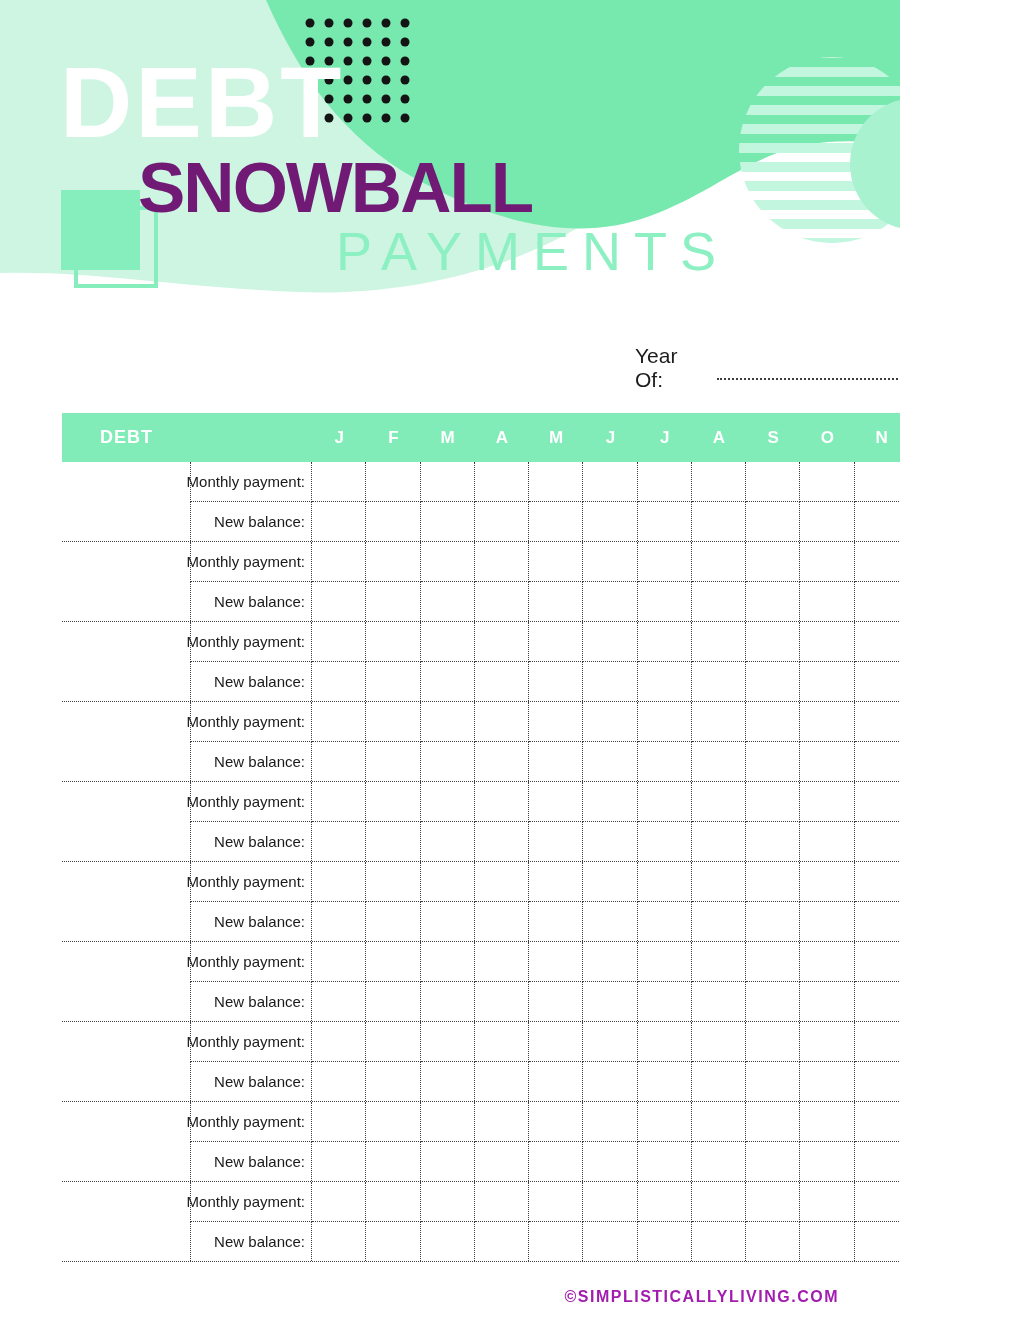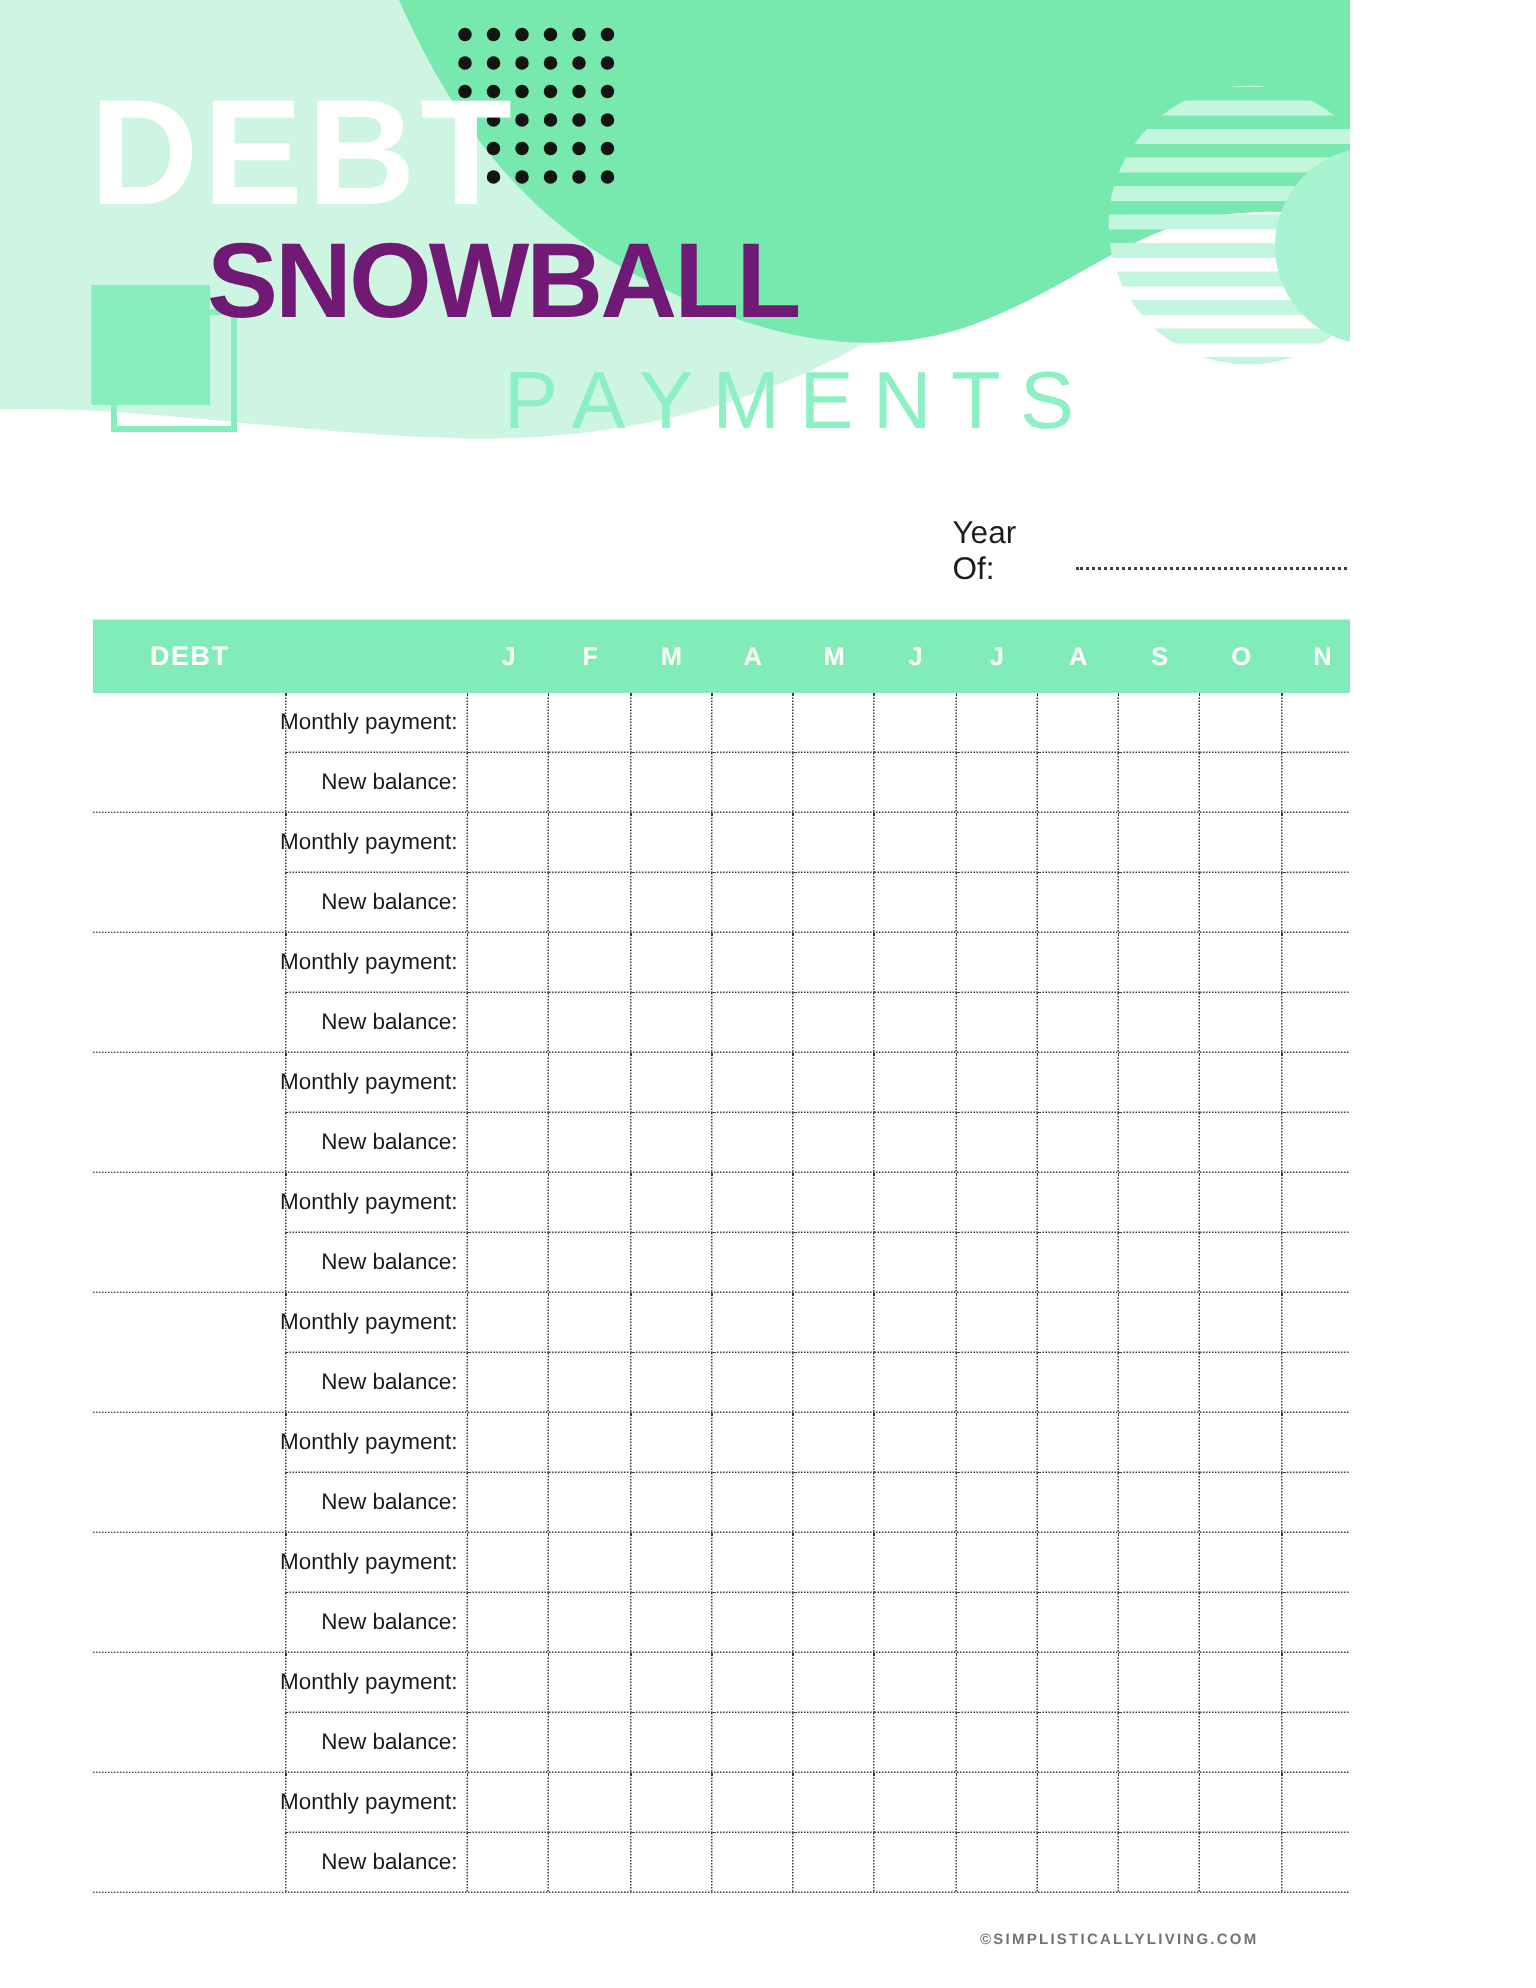--- a/index.html
+++ b/index.html
@@ -18,21 +18,21 @@
     position: absolute; left: 60px; top: 52px;
     font-size: 100px; font-weight: bold; letter-spacing: 3px;
     color: #ffffff; line-height: 1; z-index: 5;
   }
   .title-snowball {
     position: absolute; left: 138px; top: 152px;
     font-size: 71px; font-weight: bold; letter-spacing: -2px;
     color: #701a75; line-height: 1; z-index: 5;
   }
   .title-payments {
-    position: absolute; left: 336px; top: 240px;
+    position: absolute; left: 336px; top: 224px;
     font-size: 54px; font-weight: normal; letter-spacing: 13px;
     color: #8df0c3; line-height: 1; z-index: 5;
   }
   
   .year-row {
     position: absolute; left: 635px; top: 344px; z-index: 5;
     font-size: 21px; color: #1d1d1d; display: flex; align-items: center;
   }
   .year-line {
     display: inline-block; width: 230px; margin-left: 14px;
@@ -58,21 +58,21 @@
   .label-cell {
     width: 122px; border-left: 1px dotted #3c3c3c; border-right: 1px dotted #3c3c3c;
     display: flex; align-items: center; justify-content: flex-end;
     padding-right: 6px; font-size: 15px; color: #1a1a1a; white-space: nowrap;
   }
   .m-cell { width: 54.25px; border-right: 1px dotted #3c3c3c; }
   .m-cell.last { border-right: none; }
   
   .footer-credit {
     position: absolute; right: 61px; top: 1288px;
-    font-size: 10px; font-weight: bold; letter-spacing: 1.5px; color: #737373;
+    font-size: 16px; font-weight: bold; letter-spacing: 1.5px; color: #a21caf;
   }
 </style>
 </head>
 <body>
 
 <div class="page">
 
   <svg class="header-art" width="1024" height="340" viewBox="0 0 1024 340">
     <path fill="#cdf5e1" d="M0 0 H748 C726 64 695 132 633 188 C552 260 425 297 298 292 C186 288 88 270 0 273 Z"></path>
     <path fill="#77e8ae" d="M266 0 C298 72 342 138 416 179 C498 224 577 243 650 216 C722 189 757 147 828 142 C903 136 972 166 1024 194 L1024 0 Z"></path>

